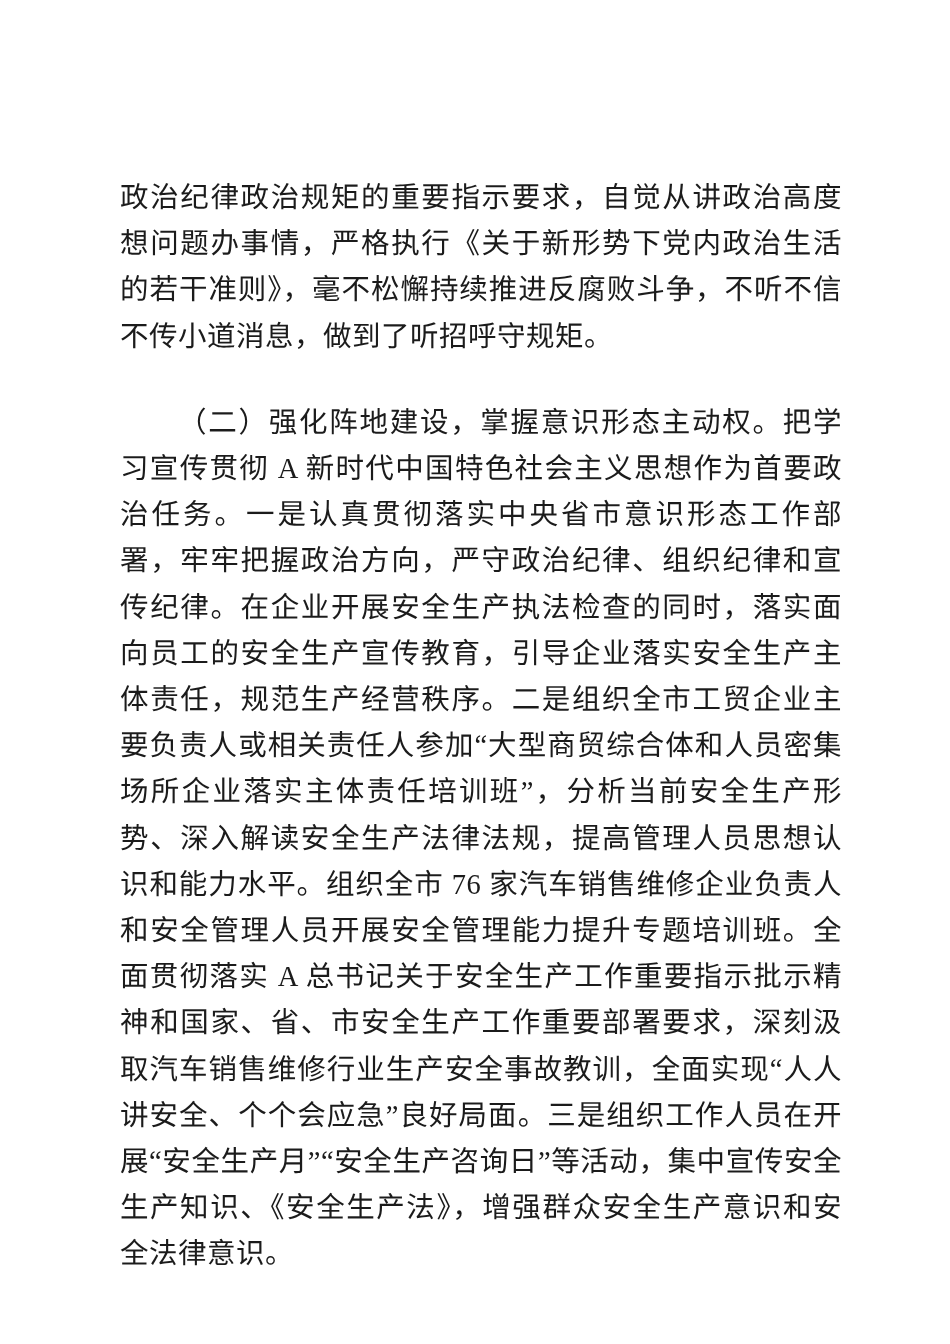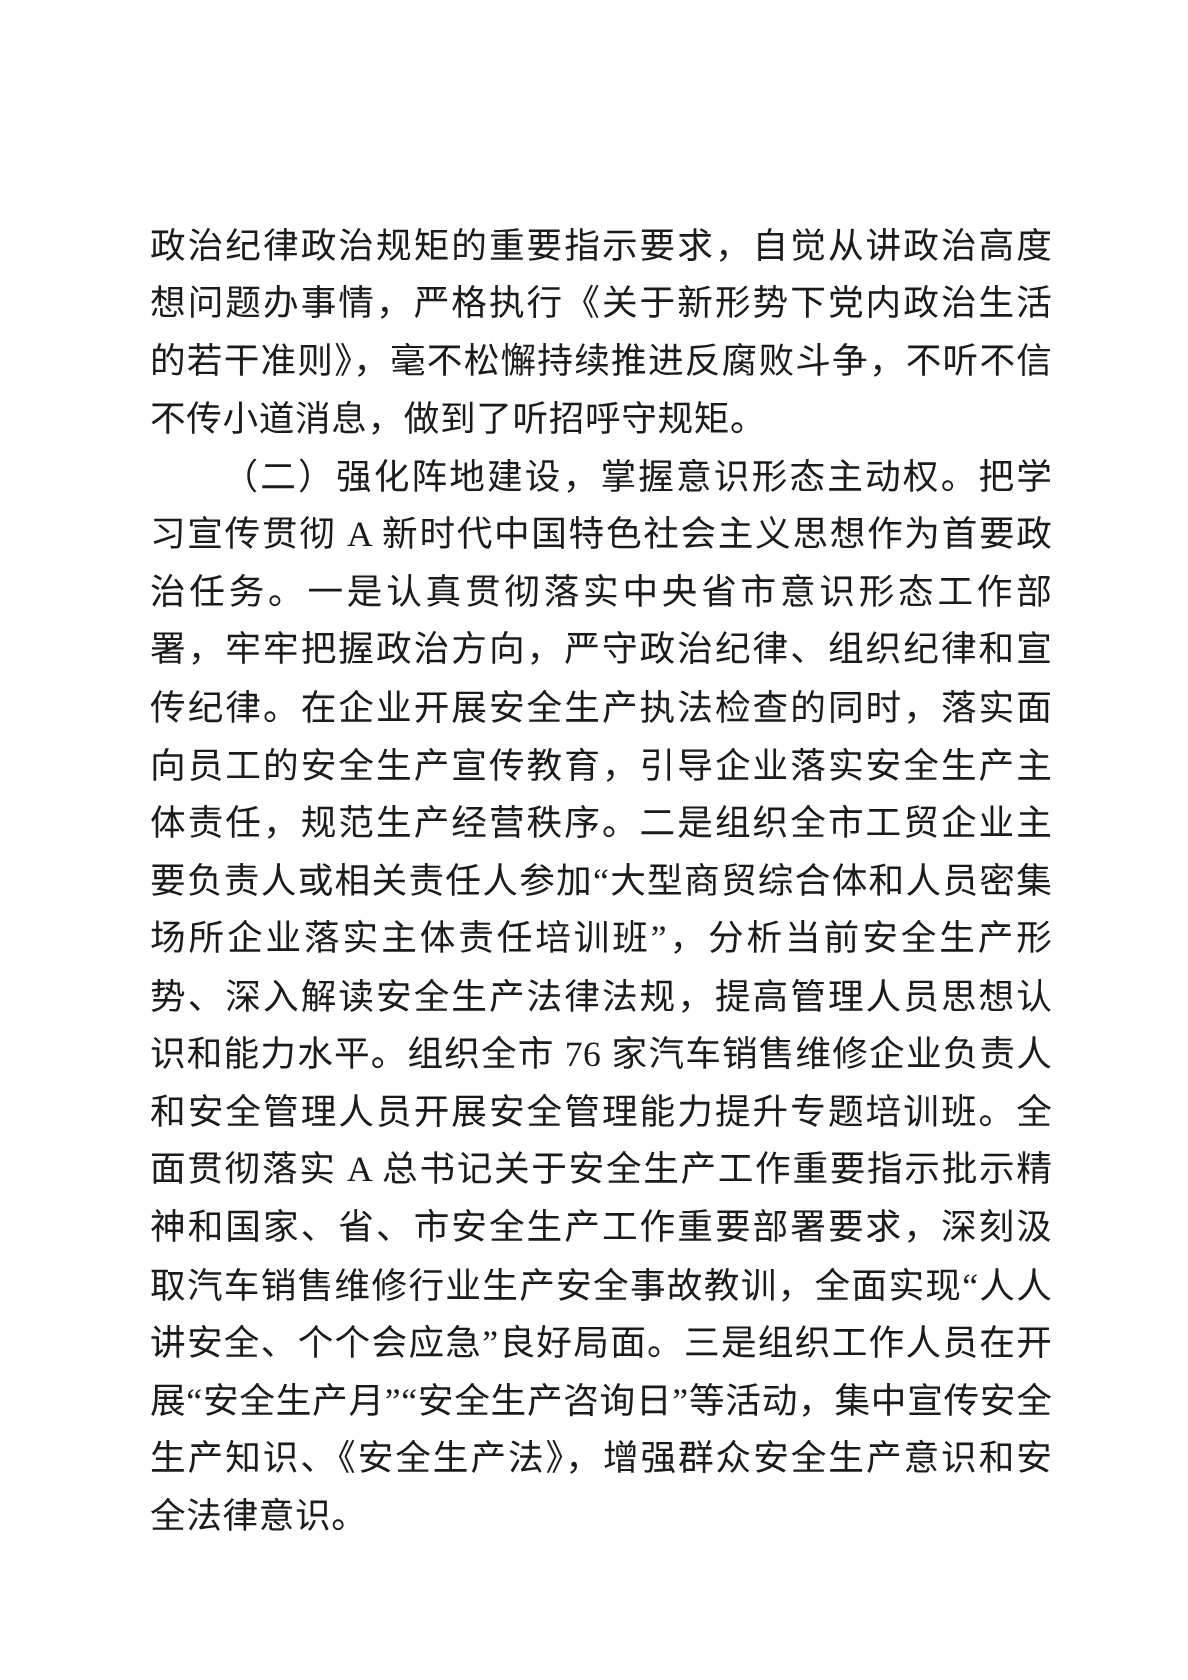--- a/index.html
+++ b/index.html
@@ -35,20 +35,21 @@
     text-justify: inter-character;
     letter-spacing: 0.5px;
     font-weight: 400;
     -webkit-font-smoothing: antialiased;
     word-break: break-all;
     white-space: normal;
   }
 
   .para.indent {
     text-indent: 58px;
+    margin-top: 40px;
   }
 
   
   .para::after {
     content: "";
     display: inline-block;
     width: 100%;
   }
   .para.no-stretch::after {
     display: none;

